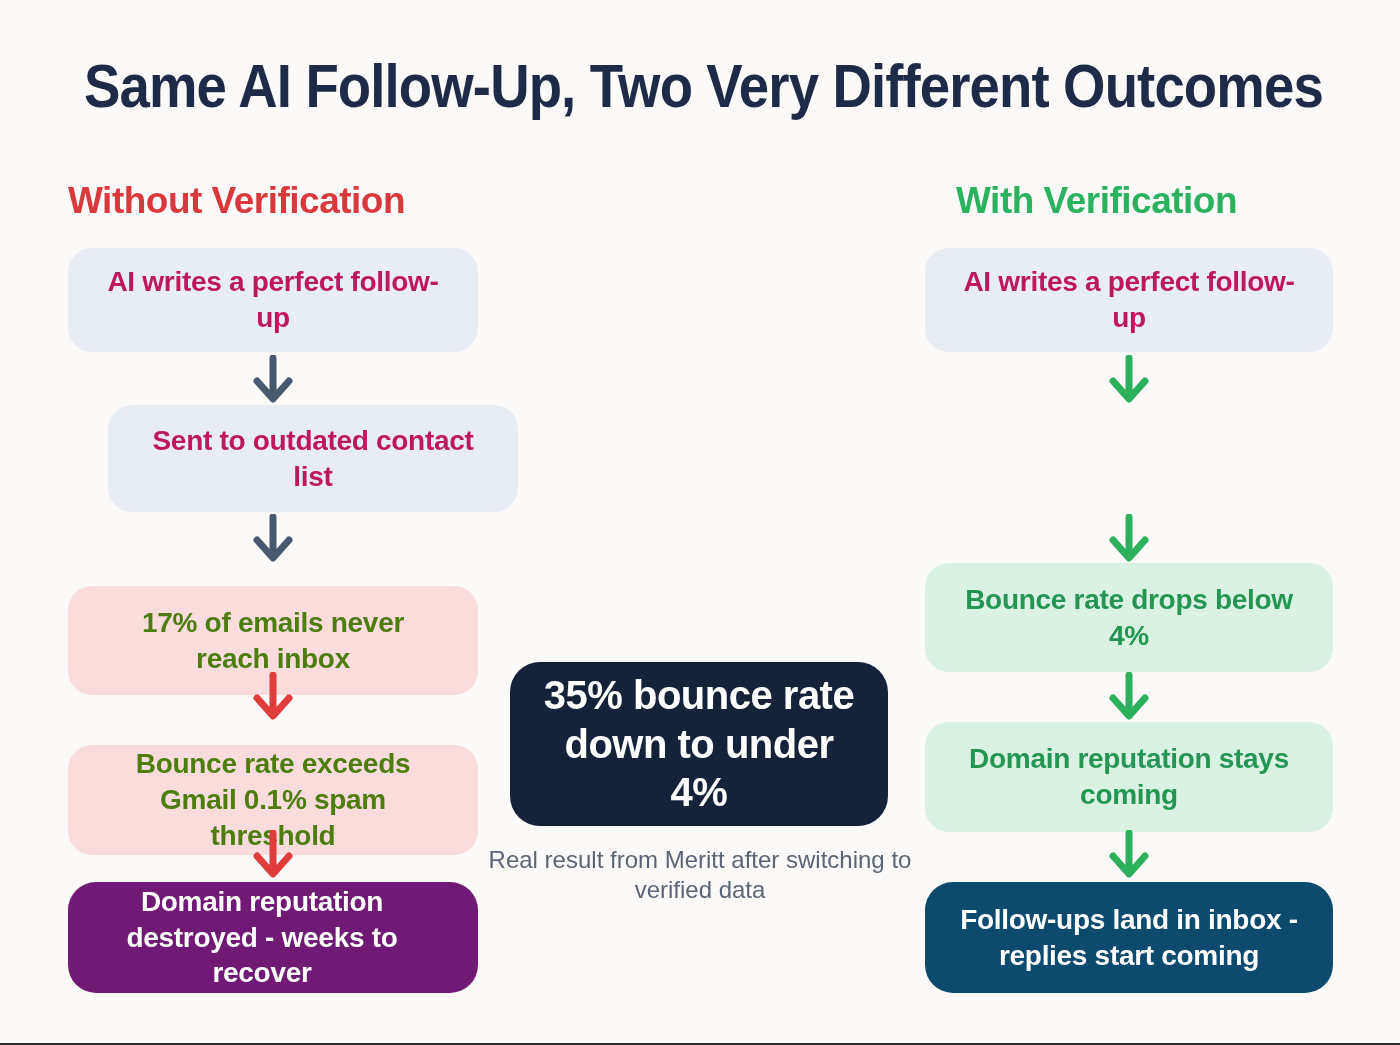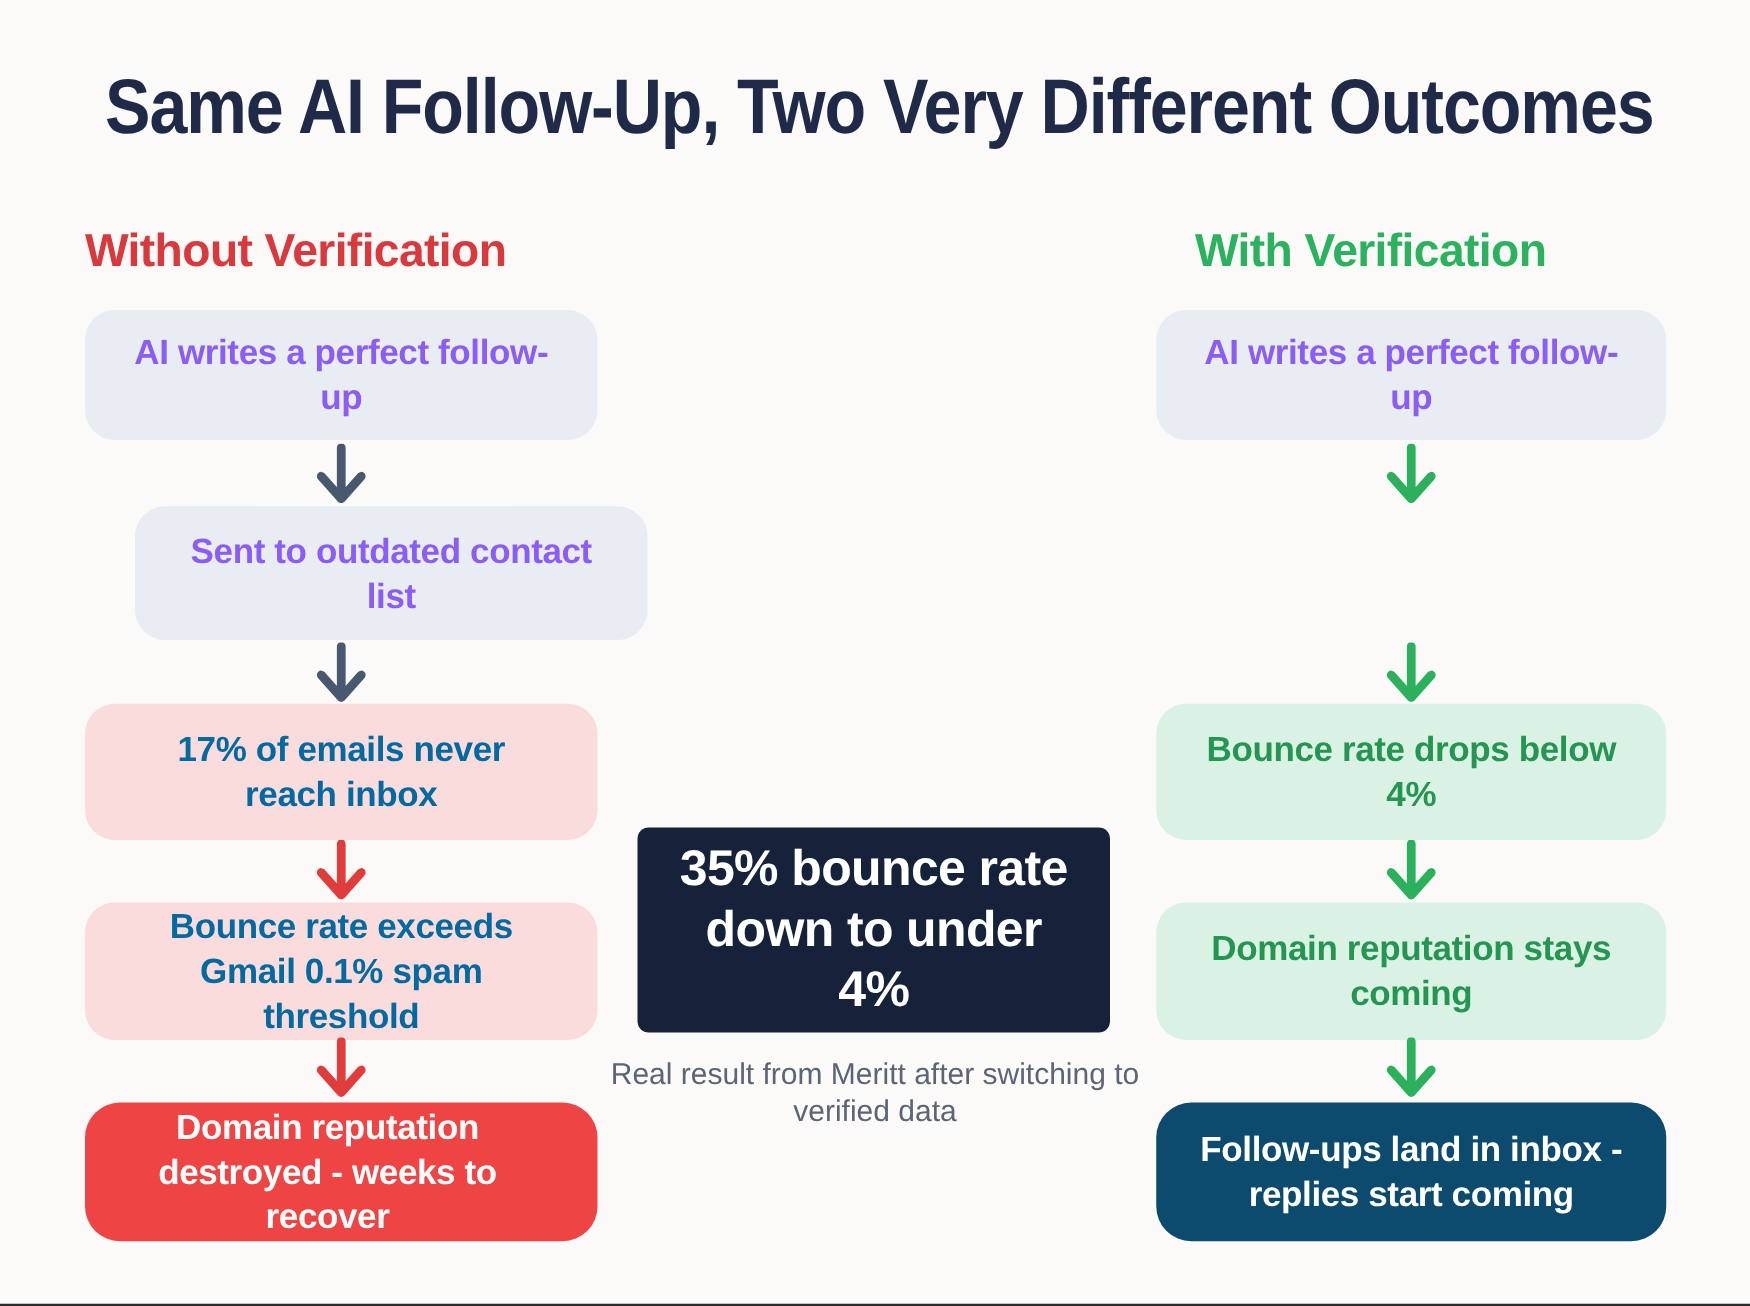--- a/index.html
+++ b/index.html
@@ -43,23 +43,23 @@
     text-align: center;
     font-weight: bold;
     font-size: 28px;
     line-height: 1.28;
     padding: 10px 34px;
     letter-spacing: -0.3px;
   }
   .col-left-x  { left: 68px;  width: 410px; }
   .col-right-x { left: 925px; width: 408px; }
 
-  .style-neutral     { background: #E8ECF3; color: #8b5cf6; }
-  .style-pink        { background: #FADCDD; color: #0369a1; }
-  .style-red-solid   { background: #ef4444; color: #FFFFFF; border-radius: 28px; padding-left: 12px; }
+  .style-neutral     { background: #E8ECF3; color: #be185d; }
+  .style-pink        { background: #FADCDD; color: #4d7c0f; margin-top: 23px; }
+  .style-red-solid   { background: #701a75; color: #FFFFFF; border-radius: 28px; padding-left: 12px; }
   .style-green-light { background: #DAF2E4; color: #259552; }
   .style-green-solid { background: #0c4a6e; color: #FFFFFF; border-radius: 28px; }
 
   .row1 { top: 248px; height: 104px; }
   .row2 { top: 405px; height: 107px; margin-left: 40px; }
   .row3 { top: 563px; height: 109px; }
   .row4 { top: 722px; height: 110px; }
   .row5 { top: 882px; height: 111px; }
 
   .arrow {
@@ -81,21 +81,21 @@
     stroke-width: 7;
     stroke-linecap: round;
     stroke-linejoin: round;
   }
 
   .center-stat-box {
     position: absolute;
     left: 510px; top: 662px;
     width: 378px; height: 164px;
     background: #16213A;
-    border-radius: 9px;
+    border-radius: 30px;
     display: flex; align-items: center; justify-content: center;
     text-align: center;
     color: #FFFFFF;
     font-weight: bold;
     font-size: 40px;
     line-height: 1.22;
     letter-spacing: -0.5px;
     padding: 10px 26px;
   }
 

